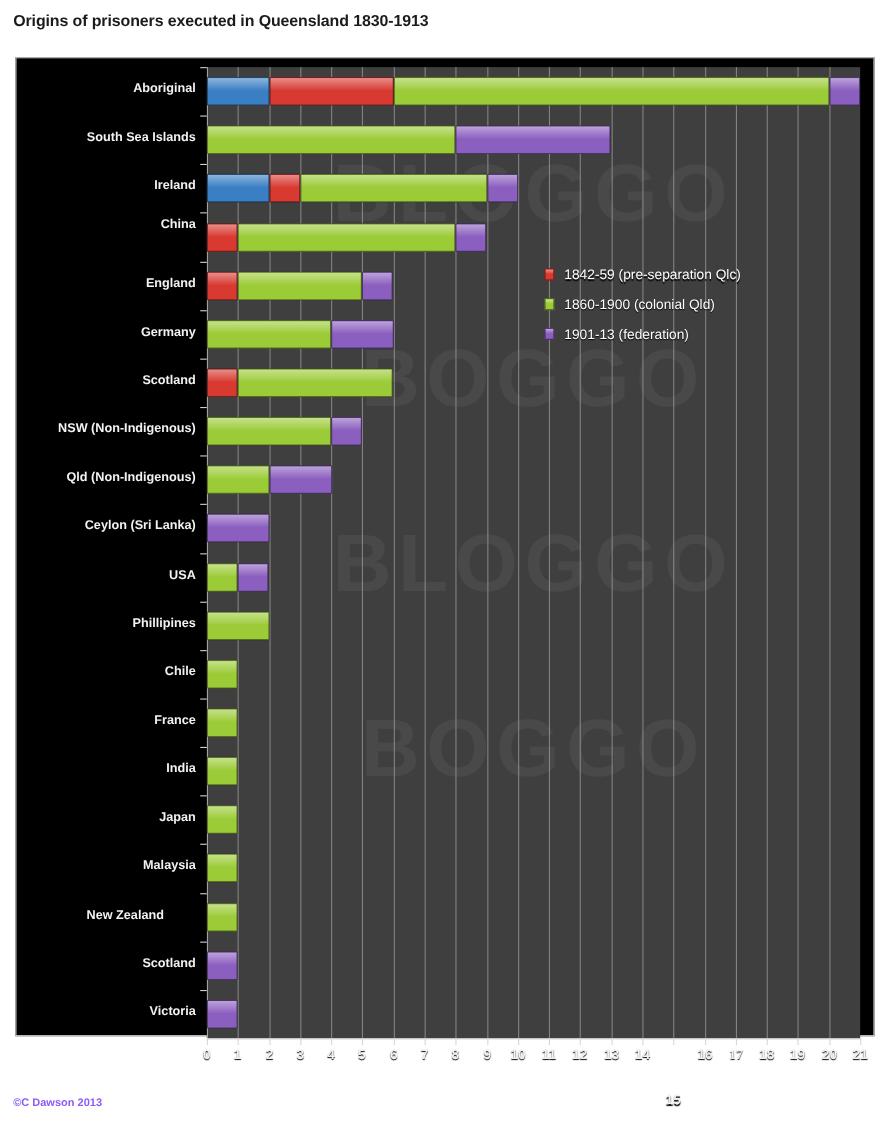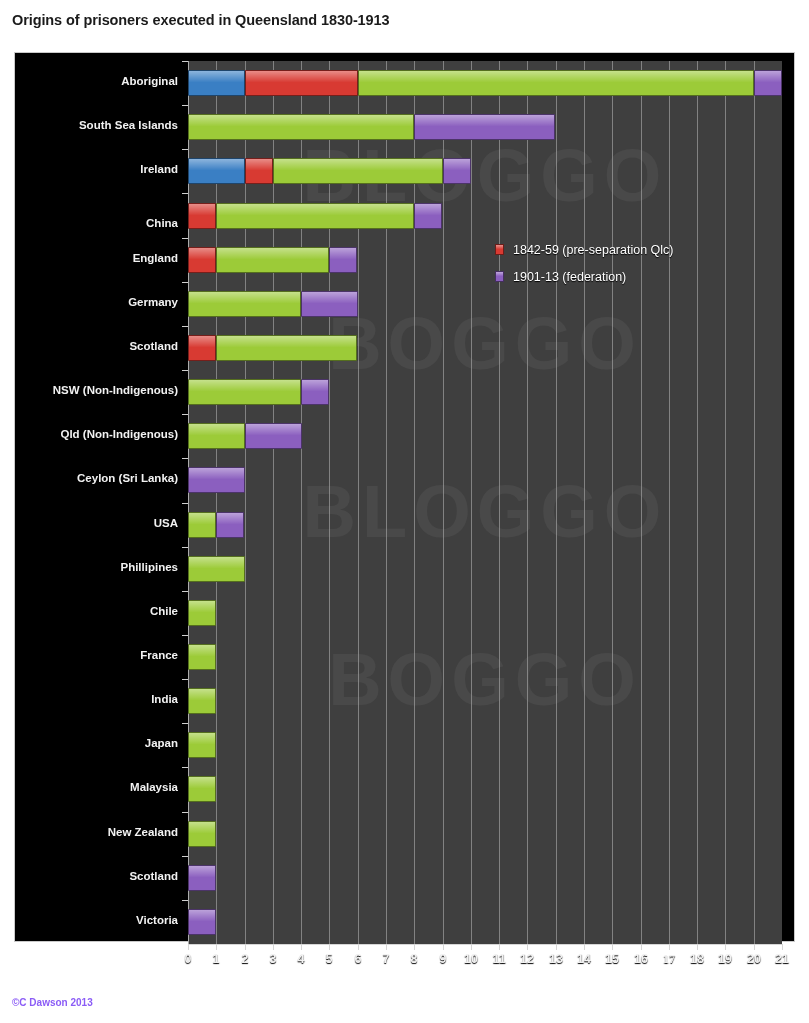--- a/index.html
+++ b/index.html
@@ -312,35 +312,35 @@
         <div class="bar-row" style="top: 848px; width: 594px;">
           <div class="seg" style="left: 0px; width: 28px; background: rgb(139, 95, 191);"></div>
         </div>
       </div>
   </div>
 
   <div id="labels-layer">
       <div class="cat-label" style="top: 22px; right: 616px;">Aboriginal</div>
       <div class="cat-label" style="top: 66px; right: 616px;">South Sea Islands</div>
       <div class="cat-label" style="top: 110px; right: 616px;">Ireland</div>
-      <div class="cat-label" style="top: 164px; right: 616px;">China</div>
+      <div class="cat-label" style="top: 145px; right: 616px;">China</div>
       <div class="cat-label" style="top: 199px; right: 616px;">England</div>
       <div class="cat-label" style="top: 243px; right: 616px;">Germany</div>
       <div class="cat-label" style="top: 287px; right: 616px;">Scotland</div>
       <div class="cat-label" style="top: 331px; right: 616px;">NSW (Non-Indigenous)</div>
       <div class="cat-label" style="top: 375px; right: 616px;">Qld (Non-Indigenous)</div>
       <div class="cat-label" style="top: 419px; right: 616px;">Ceylon (Sri Lanka)</div>
       <div class="cat-label" style="top: 464px; right: 616px;">USA</div>
       <div class="cat-label" style="top: 508px; right: 616px;">Phillipines</div>
       <div class="cat-label" style="top: 552px; right: 616px;">Chile</div>
       <div class="cat-label" style="top: 596px; right: 616px;">France</div>
       <div class="cat-label" style="top: 640px; right: 616px;">India</div>
       <div class="cat-label" style="top: 684px; right: 616px;">Japan</div>
       <div class="cat-label" style="top: 728px; right: 616px;">Malaysia</div>
-      <div class="cat-label" style="top: 773px; right: 616px; padding-left: 32px;">New Zealand</div>
+      <div class="cat-label" style="top: 773px; right: 645px; padding-left: 32px;">New Zealand</div>
       <div class="cat-label" style="top: 817px; right: 616px;">Scotland</div>
       <div class="cat-label" style="top: 861px; right: 616px;">Victoria</div>
     </div>
   <div id="ticks-layer">
       <div class="ytick" style="left: 167px; top: 8px;"></div>
       <div class="ytick" style="left: 167px; top: 52px;"></div>
       <div class="ytick" style="left: 167px; top: 96px;"></div>
       <div class="ytick" style="left: 167px; top: 140px;"></div>
       <div class="ytick" style="left: 167px; top: 185px;"></div>
       <div class="ytick" style="left: 167px; top: 229px;"></div>
@@ -359,20 +359,24 @@
       <div class="ytick" style="left: 167px; top: 803px;"></div>
       <div class="ytick" style="left: 167px; top: 847px;"></div>
     </div>
 
   <div id="xaxis-line"></div>
 
   <div id="legend">
       <div class="legend-item">
         <span class="legend-swatch" style="background: rgb(216, 58, 50);"></span>
         <span class="legend-label">1842-59 (pre-separation Qlc)</span>
+      </div>
+      <div class="legend-item">
+        <span class="legend-swatch" style="background: rgb(156, 203, 56);"></span>
+        <span class="legend-label">1860-1900 (colonial Qld)</span>
       </div>
       <div class="legend-item">
         <span class="legend-swatch" style="background: rgb(139, 95, 191);"></span>
         <span class="legend-label">1901-13 (federation)</span>
       </div>
     </div>
 
 <div class="xtick" style="left: 173px;"></div>
     <div class="xlabel" style="left: 173px;">0</div>
     <div class="xtick" style="left: 201px;"></div>
@@ -397,21 +401,21 @@
     <div class="xlabel" style="left: 456px;">10</div>
     <div class="xtick" style="left: 484px;"></div>
     <div class="xlabel" style="left: 484px;">11</div>
     <div class="xtick" style="left: 512px;"></div>
     <div class="xlabel" style="left: 512px;">12</div>
     <div class="xtick" style="left: 541px;"></div>
     <div class="xlabel" style="left: 541px;">13</div>
     <div class="xtick" style="left: 569px;"></div>
     <div class="xlabel" style="left: 569px;">14</div>
     <div class="xtick" style="left: 597px;"></div>
-    <div class="xlabel" style="left: 597px;">15</div>
+    <div class="xlabel" style="left: 597px; margin-top: 41px;">15</div>
     <div class="xtick" style="left: 626px;"></div>
     <div class="xlabel" style="left: 626px;">16</div>
     <div class="xtick" style="left: 654px;"></div>
     <div class="xlabel" style="left: 654px; font-family: Liberation Serif, serif;">17</div>
     <div class="xtick" style="left: 682px;"></div>
     <div class="xlabel" style="left: 682px;">18</div>
     <div class="xtick" style="left: 710px;"></div>
     <div class="xlabel" style="left: 710px;">19</div>
     <div class="xtick" style="left: 739px;"></div>
     <div class="xlabel" style="left: 739px;">20</div>

